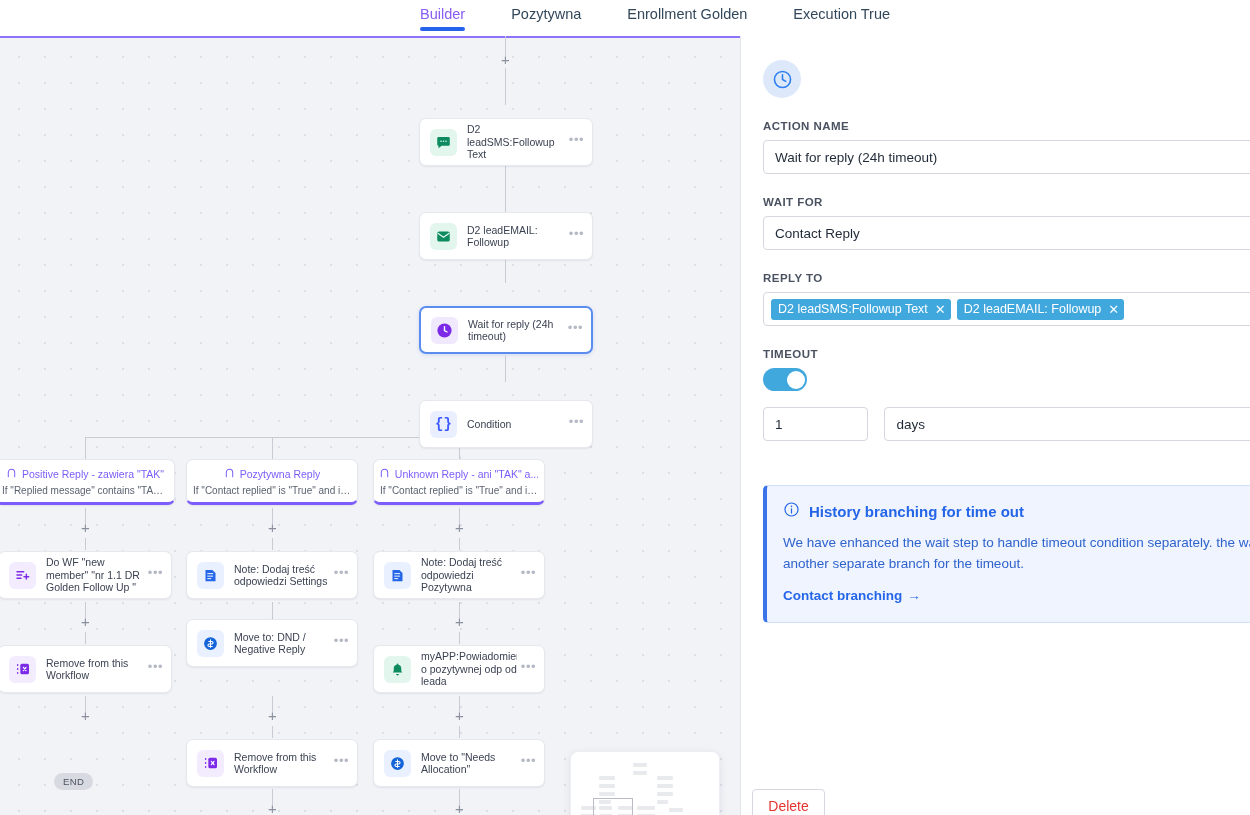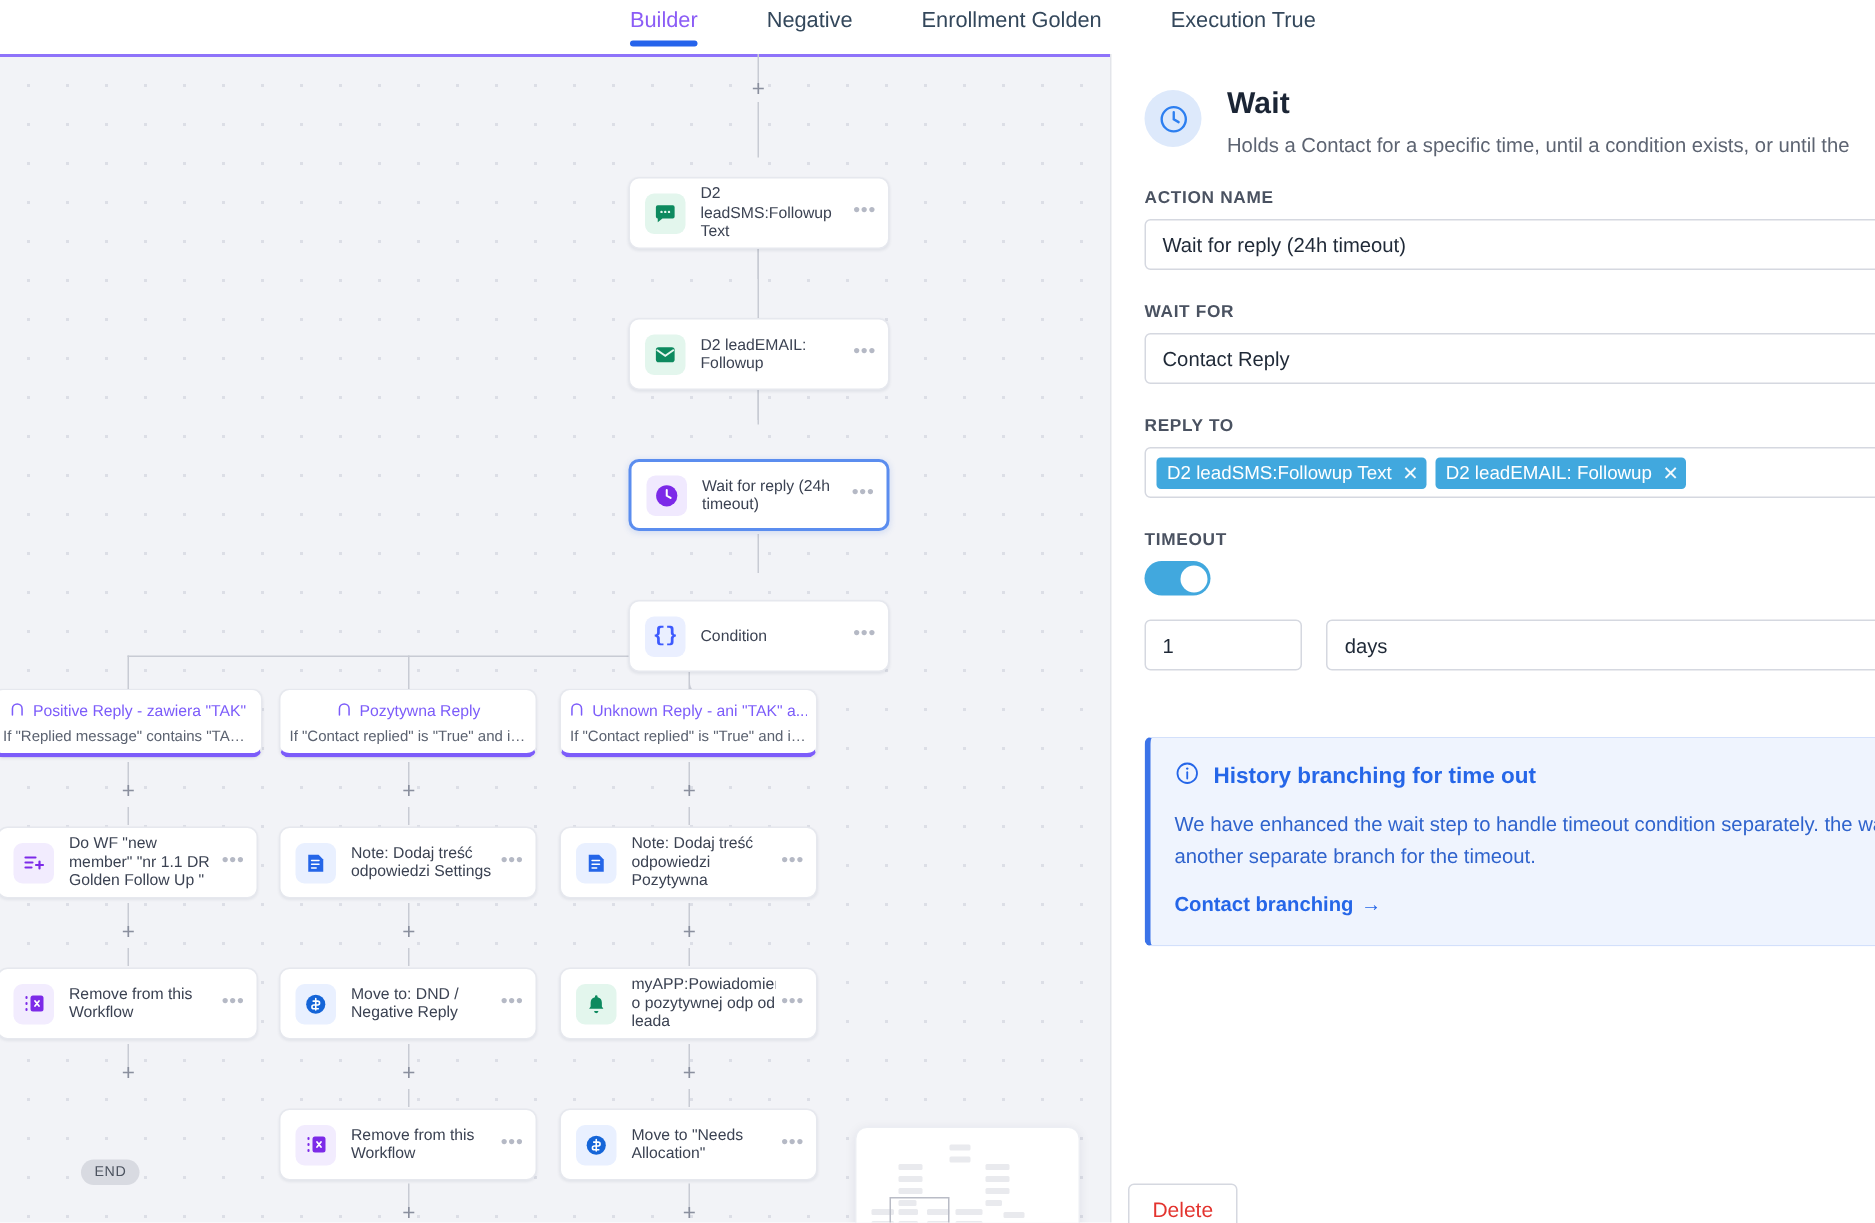--- a/index.html
+++ b/index.html
@@ -218,21 +218,21 @@
     color: #e3342f; font-size: 14px;
     display: flex; align-items: center; justify-content: center;
     cursor: pointer;
   }
 </style>
 </head>
 <body>
 
 <div class="topbar">
   <div class="tab active">Builder</div>
-  <div class="tab">Negative</div>
+  <div class="tab">Pozytywna</div>
   <div class="tab">Enrollment Golden</div>
   <div class="tab">Execution True</div>
 </div>
 
 <div class="canvas">
   <div class="canvas-toprule"></div>
 
   <div class="vline" style="left:505px; top:0px;  height:22px;"></div>
   <div class="vline" style="left:505px; top:32px; height:37px;"></div>
   <div class="vline" style="left:505px; top:117px;height:33px;"></div>
@@ -391,21 +391,21 @@
   <div class="node" style="left:186px; top:515px; width:172px; height:48px;">
     <div class="node-ico" style="background:#e9f0ff;">
       <svg width="15" height="15" viewBox="0 0 24 24">
           <path d="M4 3h11l5 5v13H4z" fill="#2566e8"></path>
           <path d="M7.5 9h8M7.5 13h8M7.5 17h5" stroke="#fff" stroke-width="1.5" stroke-linecap="round"></path>
         </svg>
     </div>
     <div class="node-label">Note: Dodaj treść odpowiedzi Settings</div>
     <div class="node-dots">•••</div>
   </div>
-  <div class="node" style="left:186px; top:609px; width:172px; height:48px;">
+  <div class="node" style="left:186px; top:583px; width:172px; height:48px;">
     <div class="node-ico" style="background:#e9f0ff;">
       <svg width="17" height="17" viewBox="0 0 24 24">
           <circle cx="12" cy="12" r="9" fill="#1565d8"></circle>
           <path d="M12 6.6v10.8M9.6 9.1h4.2a1.8 1.8 0 010 3.6h-3.6a1.8 1.8 0 000 3.6h4.2" stroke="#fff" stroke-width="1.5" fill="none" stroke-linecap="round"></path>
         </svg>
     </div>
     <div class="node-label">Move to: DND / Negative Reply</div>
     <div class="node-dots">•••</div>
   </div>
   <div class="node" style="left:186px; top:703px; width:172px; height:48px;">
@@ -478,24 +478,20 @@
 
 <div class="panel">
 
   <div class="panel-head">
     <div class="panel-head-ico">
       <svg width="21" height="21" viewBox="0 0 24 24" fill="none" stroke="#2d7ff0" stroke-width="1.8">
         <circle cx="12" cy="12" r="9.2"></circle>
           <path d="M12 6.6V12l3.7 2.2" stroke-linecap="round"></path>
       </svg>
     </div>
-    <div class="panel-head-txt">
-      <div class="panel-title">Wait</div>
-      <div class="panel-desc">Holds a Contact for a specific time, until a condition exists, or until the</div>
-    </div>
   </div>
 
   <div class="field-label">ACTION NAME</div>
   <div class="input">Wait for reply (24h timeout)</div>
 
   <div class="field-label">WAIT FOR</div>
   <div class="input">Contact Reply</div>
 
   <div class="field-label">REPLY TO</div>
   <div class="chipbox">

